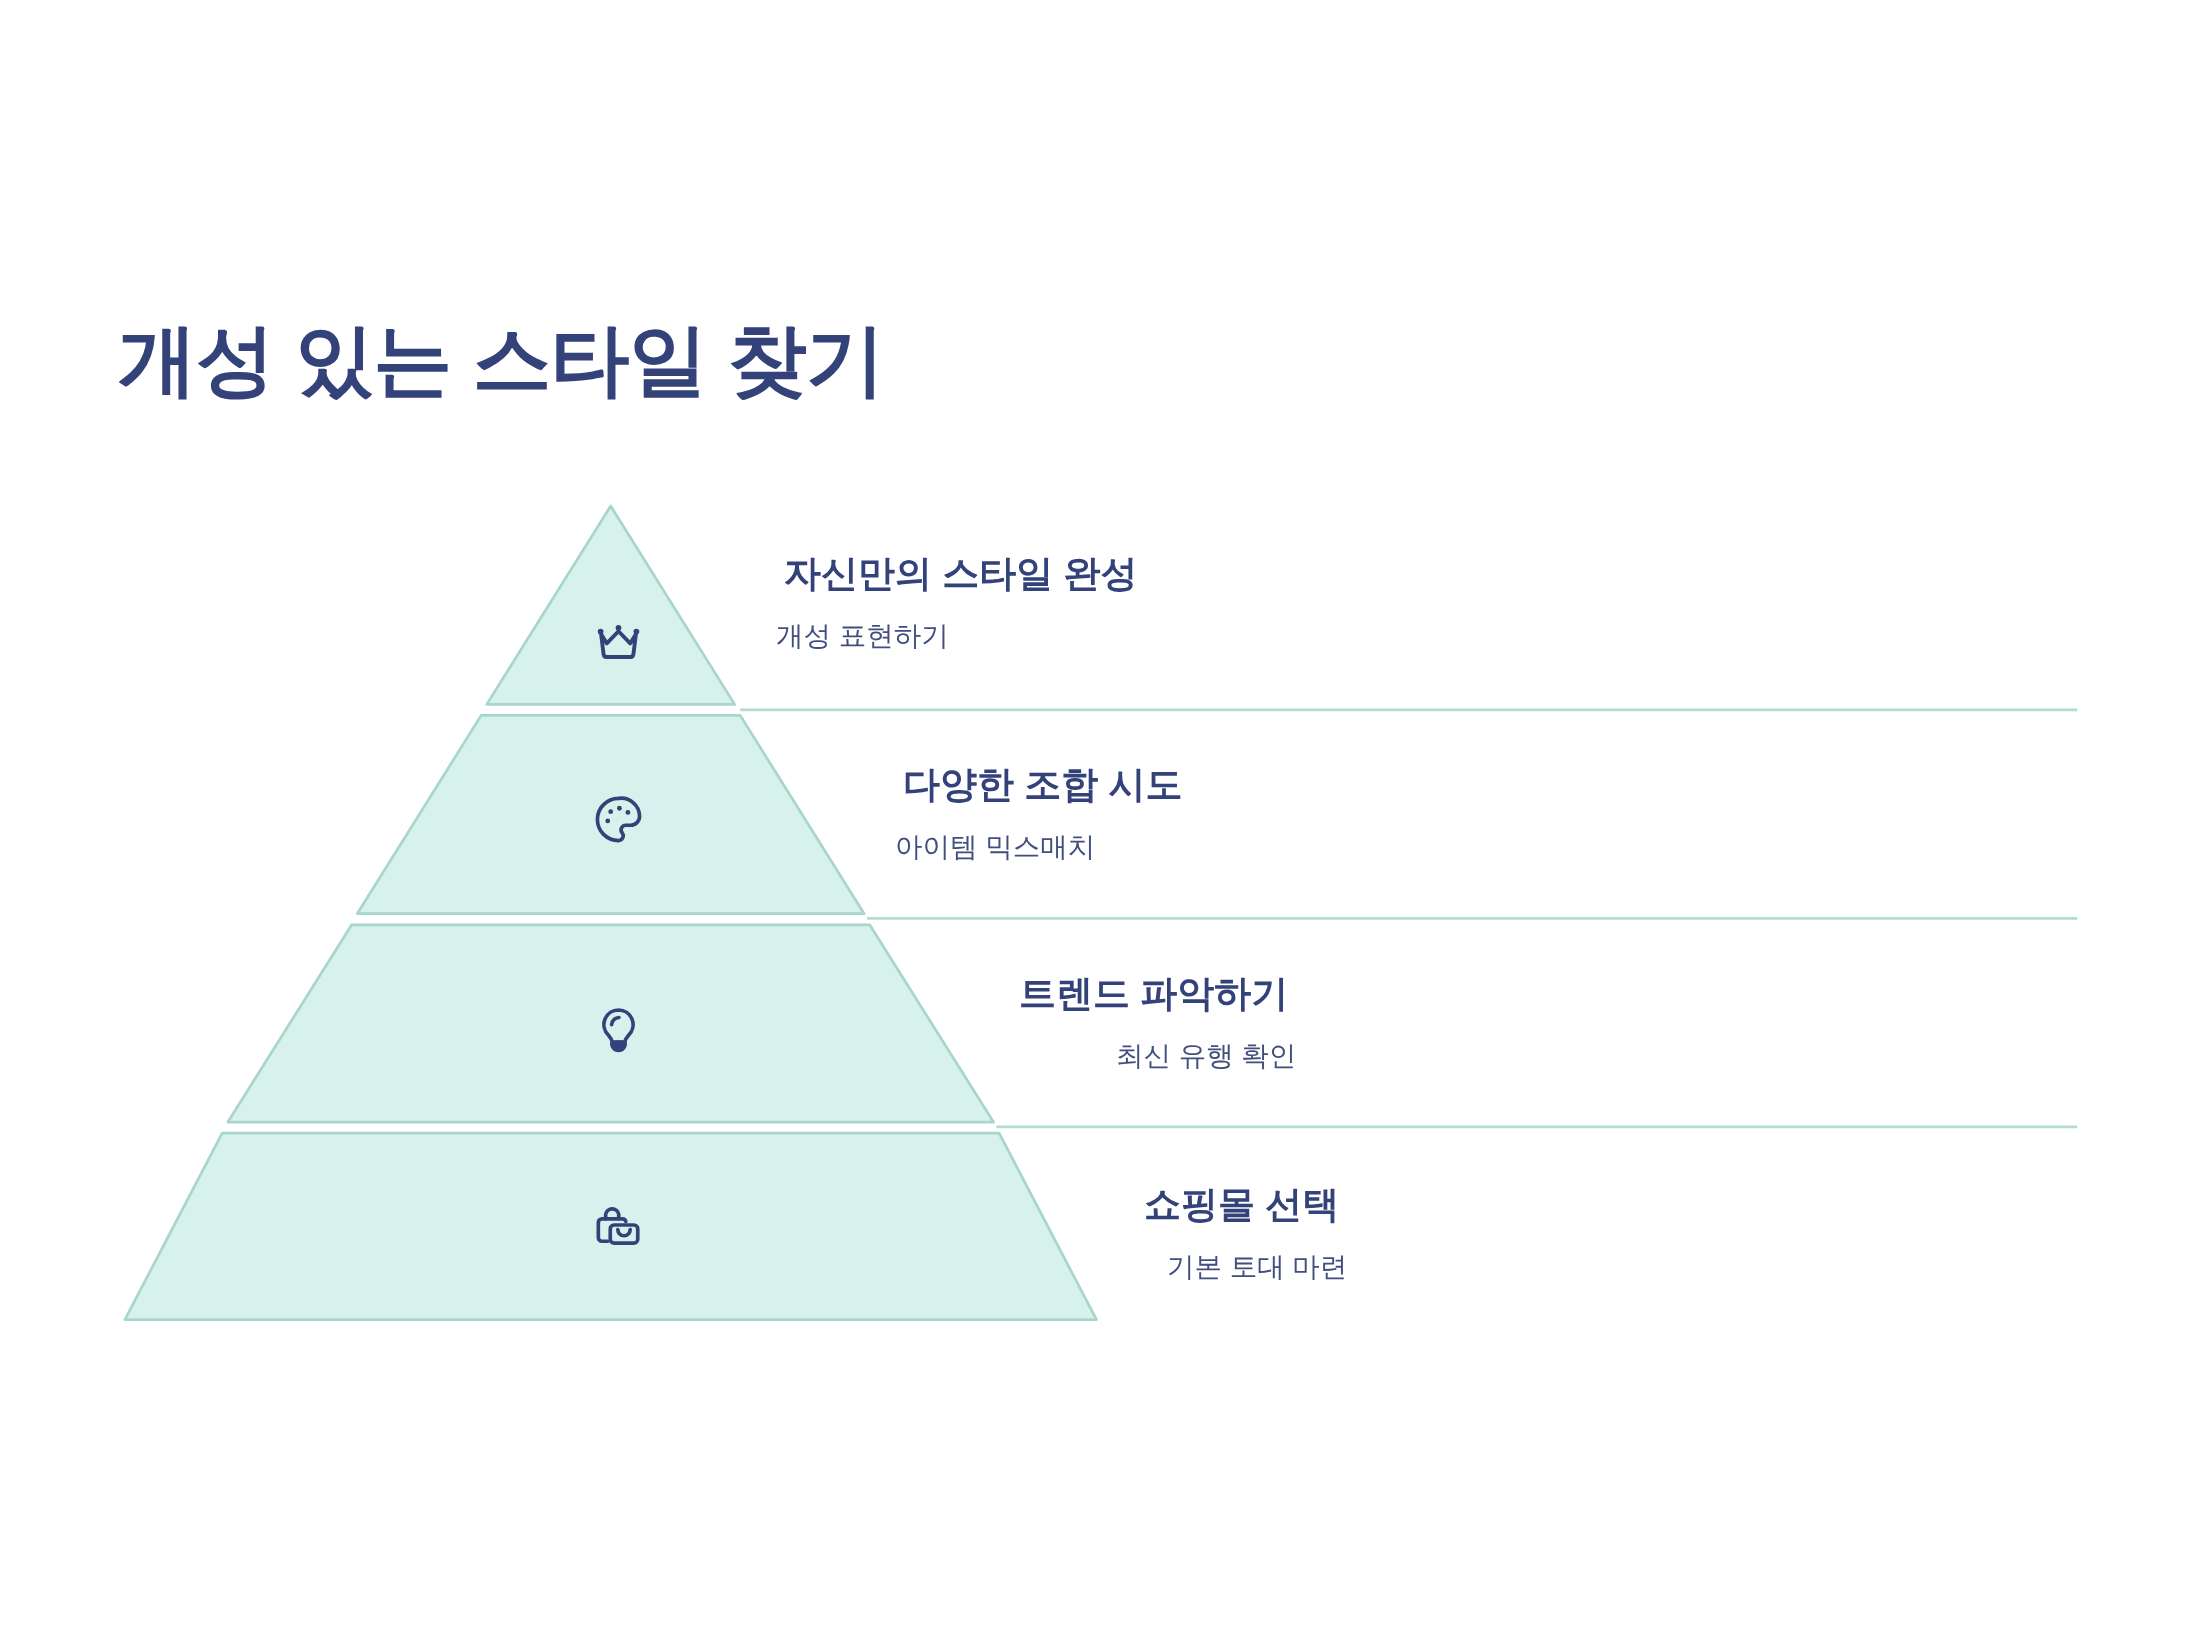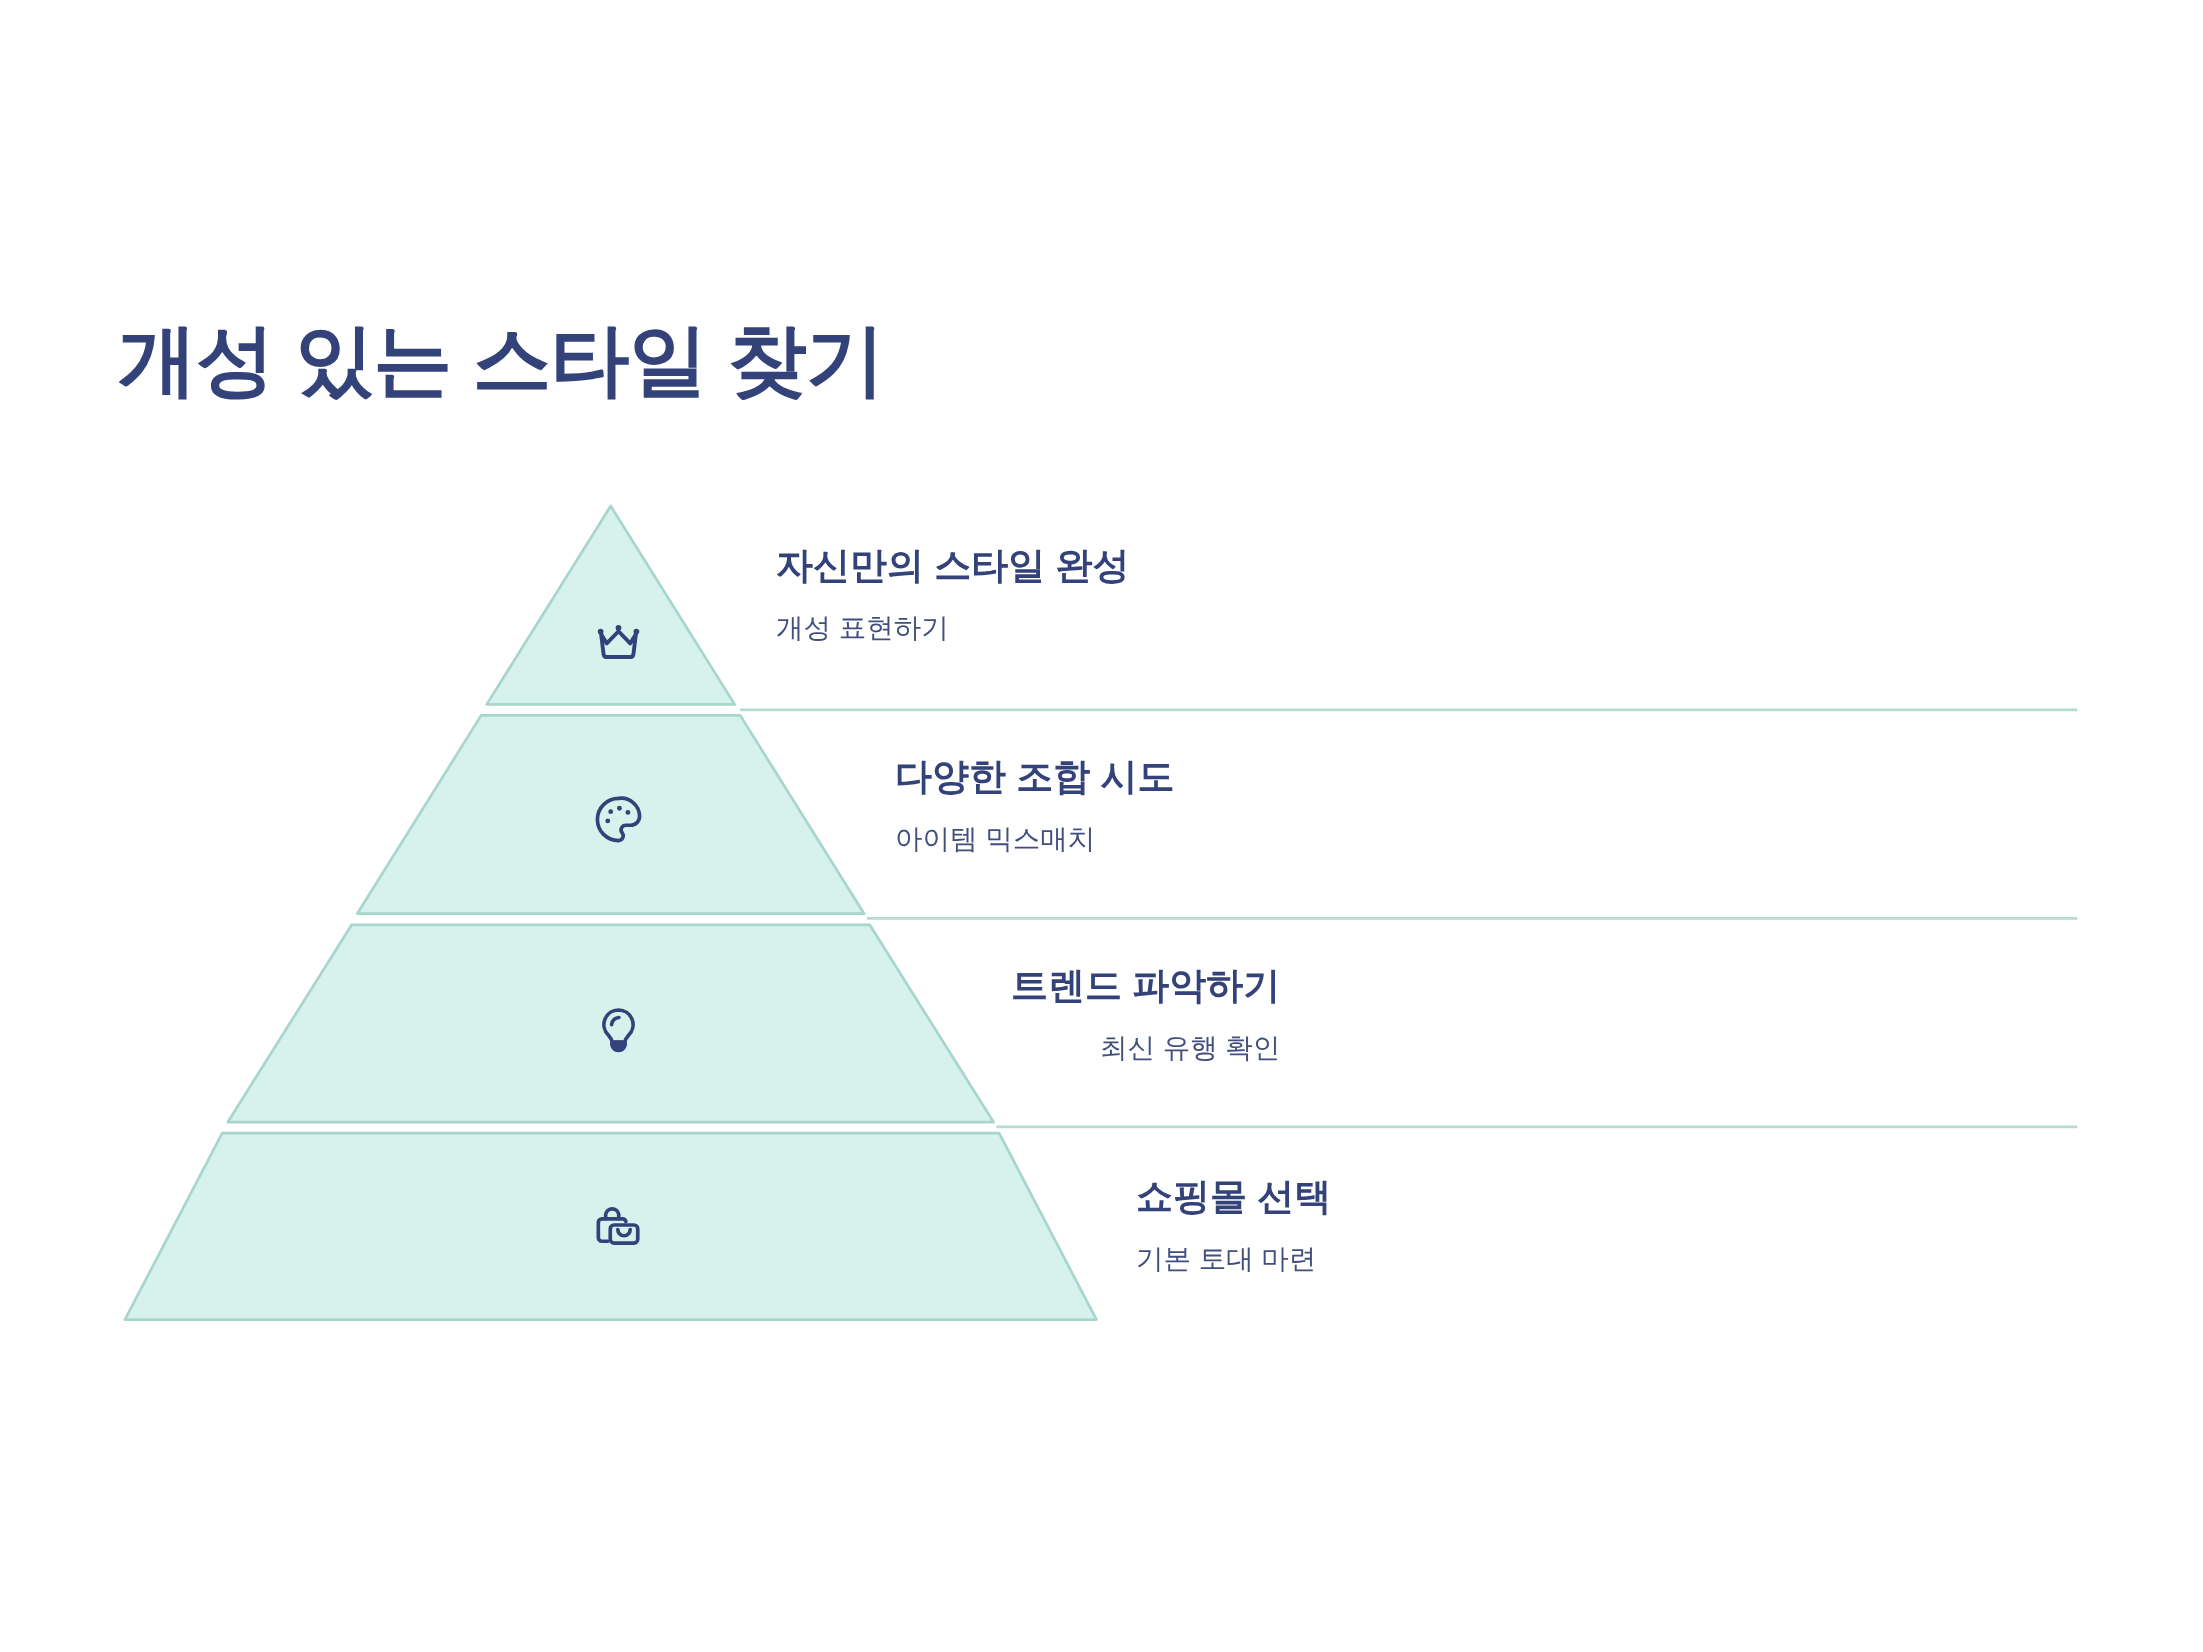--- a/index.html
+++ b/index.html
@@ -71,37 +71,37 @@
   
   .level-text {
     position: absolute;
     white-space: nowrap;
   }
   .level-heading {
     font-size: 37px;
     font-weight: 700;
     color: #34427A;
     line-height: 1.15;
-    margin: 8px;
+    margin: 16px;
     white-space: nowrap;
   }
   .level-sub {
     font-size: 27.5px;
     font-weight: 400;
     color: #424E7D;
     line-height: 1.15;
     margin: 8px;
     margin-top: 24px;
     white-space: nowrap;
   }
 
   .text-l1 { left: 768px; top: 537px; }
   .text-l2 { left: 887px; top: 748px; }
   .text-l3 { left: 1003px; top: 957px; text-align: right; }
-  .text-l4 { left: 1128px; top: 1168px; }
+  .text-l4 { left: 1128px; top: 1168px; text-align: right; }
 </style>
 </head>
 <body>
 
 <div class="slide">
 
   <div class="slide-title">개성 있는 스타일 찾기</div>
 
   <div class="pyramid-layer">
     <svg width="2204" height="1653" viewBox="0 0 2400 1800" xmlns="http://www.w3.org/2000/svg">

